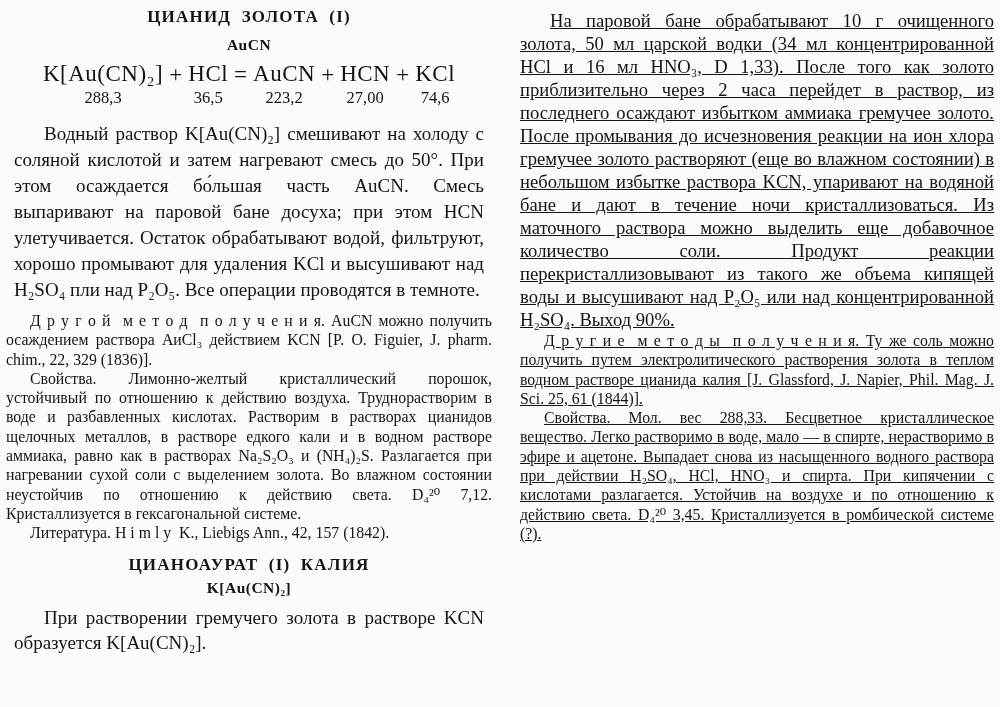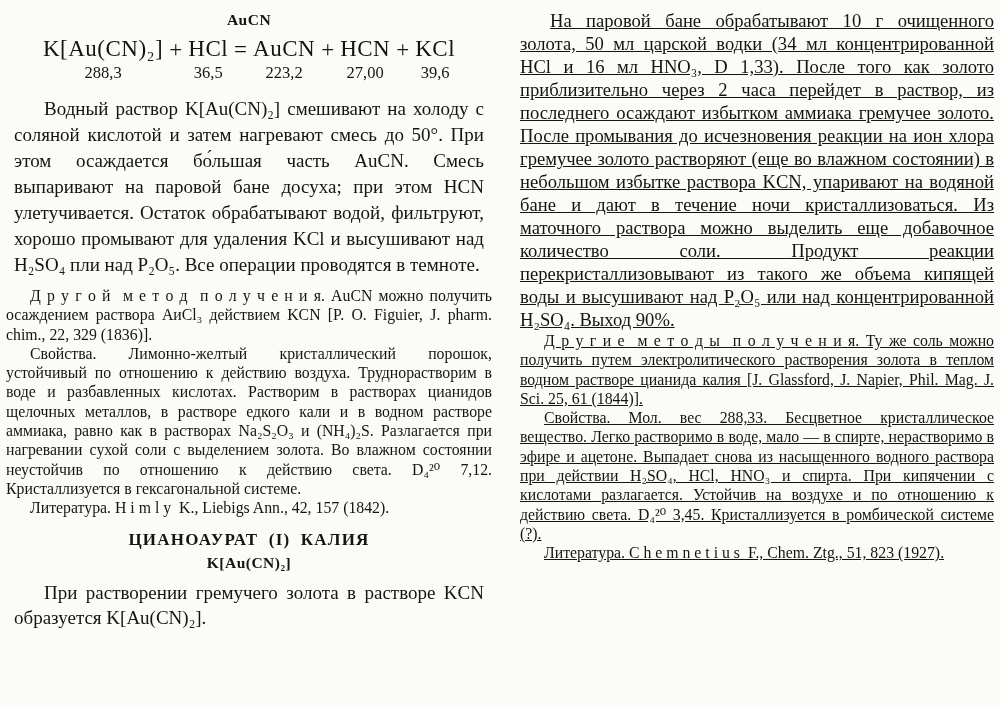--- a/index.html
+++ b/index.html
@@ -60,20 +60,21 @@
   .p-small.first{margin-top:8px;}
   .p-small.first-r{}
 </style>
 </head>
 <body>
 
 <div class="page">
 
   <div class="col col-left">
 
+    <div class="h-title">ЦИАНИД ЗОЛОТА (I)</div>
 
     <div class="h-sub">AuCN</div>
 
     <div class="equation">
       <span class="eq-col">
         <span class="eq-f">K[Au(CN)₂]</span>
         <span class="eq-m">288,3</span>
       </span>
       <span class="eq-op">+</span>
       <span class="eq-col">
@@ -86,21 +87,21 @@
         <span class="eq-m">223,2</span>
       </span>
       <span class="eq-op">+</span>
       <span class="eq-col">
         <span class="eq-f">HCN</span>
         <span class="eq-m">27,00</span>
       </span>
       <span class="eq-op">+</span>
       <span class="eq-col">
         <span class="eq-f">KCl</span>
-        <span class="eq-m">39,6</span>
+        <span class="eq-m">74,6</span>
       </span>
     </div>
 
     <p class="p-main">Водный раствор K[Au(CN)₂] смешивают на холоду с соляной кислотой и затем нагревают смесь до 50°. При этом осаждается бо́льшая часть AuCN. Смесь выпаривают на паровой бане досуха; при этом HCN улетучивается. Остаток обрабатывают водой, фильтруют, хорошо промывают для удаления KCl и высушивают над H₂SO₄ пли над P₂O₅. Все операции проводятся в темноте.</p>
 
     <p class="p-small first">Д р у г о й&nbsp; м е т о д&nbsp; п о л у ч е н и я. AuCN можно получить осаждением раствора AиCl₃ действием KCN [P. O. Figuier, J. pharm. chim., 22, 329 (1836)].</p>
 
     <p class="p-small">Свойства. Лимонно-желтый кристаллический порошок, устойчивый по отношению к действию воздуха. Труднорастворим в воде и разбавленных кислотах. Растворим в растворах цианидов щелочных металлов, в растворе едкого кали и в водном растворе аммиака, равно как в растворах Na₂S₂O₃ и (NH₄)₂S. Разлагается при нагревании сухой соли с выделением золота. Во влажном состоянии неустойчив по отношению к действию света. D₄²⁰ 7,12. Кристаллизуется в гексагональной системе.</p>
 
     <p class="p-small">Литература. H i m l y&nbsp; K., Liebigs Ann., 42, 157 (1842).</p>
@@ -115,17 +116,16 @@
 
   <div class="col col-right">
 
     <p class="p-main-r">На паровой бане обрабатывают 10 г очищенного золота, 50 мл царской водки (34 мл концентрированной HCl и 16 мл HNO₃, D 1,33). После того как золото приблизительно через 2 часа перейдет в раствор, из последнего осаждают избытком аммиака гремучее золото. После промывания до исчезновения реакции на ион хлора гремучее золото растворяют (еще во влажном состоянии) в небольшом избытке раствора KCN, упаривают на водяной бане и дают в течение ночи кристаллизоваться. Из маточного раствора можно выделить еще добавочное количество соли. Продукт реакции перекристаллизовывают из такого же объема кипящей воды и высушивают над P₂O₅ или над концентрированной H₂SO₄. Выход 90%.</p>
 
     <p class="p-small first-r">Д р у г и е&nbsp; м е т о д ы&nbsp; п о л у ч е н и я. Ту же соль можно получить путем электролитического растворения золота в теплом водном растворе цианида калия [J. Glassford, J. Napier, Phil. Mag. J. Sci. 25, 61 (1844)].</p>
 
 
     <p class="p-small">Свойства. Мол. вес 288,33. Бесцветное кристаллическое вещество. Легко растворимо в воде, мало — в спирте, нерастворимо в эфире и ацетоне. Выпадает снова из насыщенного водного раствора при действии H₂SO₄, HCl, HNO₃ и спирта. При кипячении с кислотами разлагается. Устойчив на воздухе и по отношению к действию света. D₄²⁰ 3,45. Кристаллизуется в ромбической системе (?).</p>
 
-    <p class="p-small">Литература. C h e m n e t i u s&nbsp; F., Chem. Ztg., 51, 823 (1927).</p>
 
   </div>
 
 </div>
 
 </body></html>

